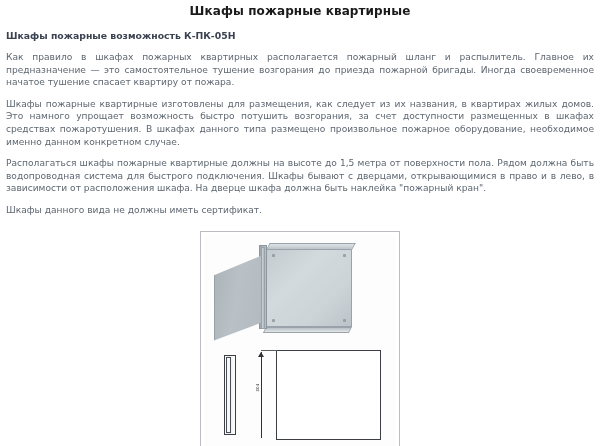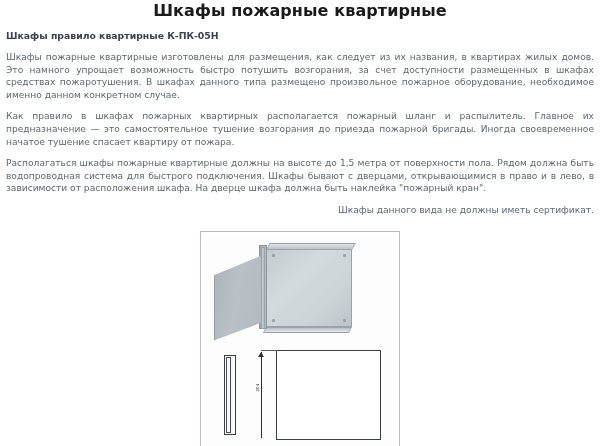--- a/index.html
+++ b/index.html
@@ -16,21 +16,21 @@
   }
   .page {
     position: relative;
     width: 600px;
     height: 446px;
     box-sizing: border-box;
     padding: 0 4px;
   }
   .page-title {
     text-align: center;
-    font-size: 16px;
+    font-size: 12px;
     font-weight: bold;
     color: #1a1a1a;
     margin: 4px 0 12px 0;
     letter-spacing: 0.1px;
     line-height: 14px;
   }
   .subtitle {
     font-size: 9.3px;
     font-weight: bold;
     color: #3a4250;
@@ -38,21 +38,21 @@
     line-height: 12px;
   }
   .para {
     font-size: 9.1px;
     line-height: 12.6px;
     text-align: justify;
     color: #5d6670;
     margin: 9px 2px 0 2px;
   }
   .para.last {
-    text-align: right;
+    text-align: left;
   }
 
   
   .figure-wrap {
     margin-top: 14px;
     display: flex;
     justify-content: center;
   }
   .figure {
     position: relative;
@@ -175,24 +175,24 @@
   }
   .ext-line-t { left: 57px; top: 115px; width: 16px; border-top: 1px solid #5a5f64; }
 </style>
 </head>
 <body>
 
 <div class="page">
 
   <h1 class="page-title">Шкафы пожарные квартирные</h1>
 
-  <h2 class="subtitle">Шкафы правило квартирные К-ПК-05Н</h2>
-
+  <h2 class="subtitle">Шкафы пожарные возможность К-ПК-05Н</h2>
+
+  <p class="para">Как правило в шкафах пожарных квартирных располагается пожарный шланг и распылитель. Главное их предназначение — это самостоятельное тушение возгорания до приезда пожарной бригады. Иногда своевременное начатое тушение спасает квартиру от пожара.</p>
   <p class="para">Шкафы пожарные квартирные изготовлены для размещения, как следует из их названия, в квартирах жилых домов. Это намного упрощает возможность быстро потушить возгорания, за счет доступности размещенных в шкафах средствах пожаротушения. В шкафах данного типа размещено произвольное пожарное оборудование, необходимое именно данном конкретном случае.</p>
-  <p class="para">Как правило в шкафах пожарных квартирных располагается пожарный шланг и распылитель. Главное их предназначение — это самостоятельное тушение возгорания до приезда пожарной бригады. Иногда своевременное начатое тушение спасает квартиру от пожара.</p>
   <p class="para">Располагаться шкафы пожарные квартирные должны на высоте до 1,5 метра от поверхности пола. Рядом должна быть водопроводная система для быстрого подключения. Шкафы бывают с дверцами, открывающимися в право и в лево, в зависимости от расположения шкафа. На дверце шкафа должна быть наклейка "пожарный кран".</p>
   <p class="para last">Шкафы данного вида не должны иметь сертификат.</p>
 
   <div class="figure-wrap">
     <div class="figure">
       <div class="figure-inner">
 
         <div class="cab cab-box-top"></div>
         <div class="cab cab-box">
           <div class="screw" style="position:absolute;left:5px;top:4px;"></div>

